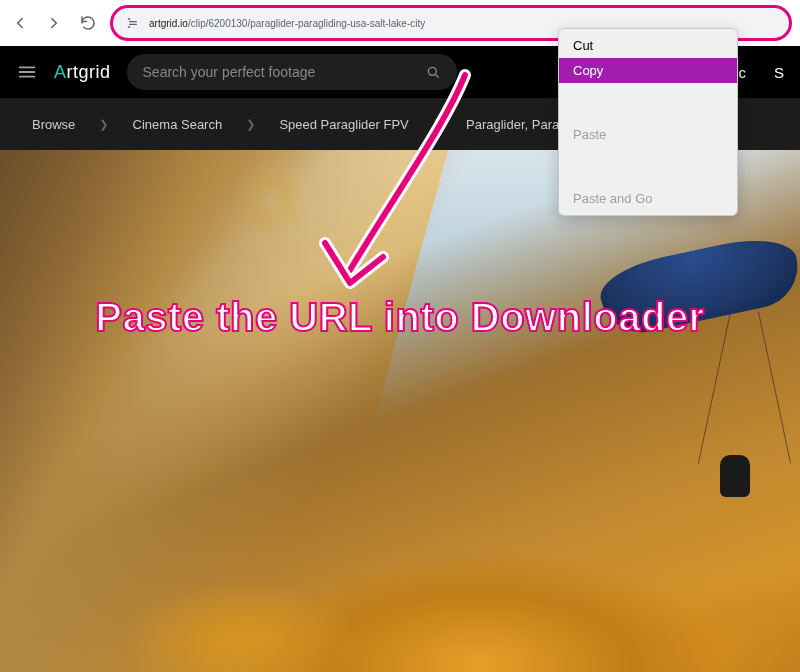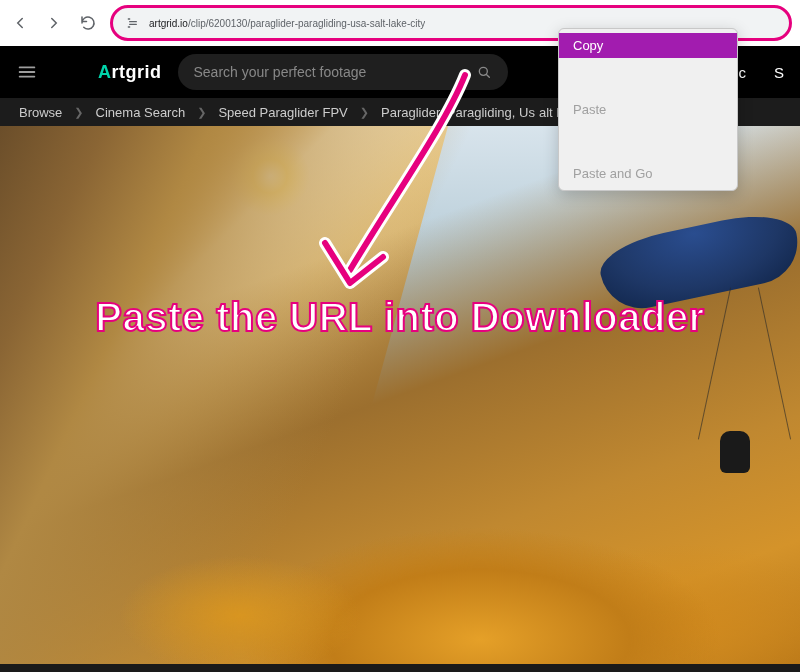--- a/index.html
+++ b/index.html
@@ -55,23 +55,22 @@
   gap: 16px;
 }
 .hamburger {
   color: #888;
   cursor: pointer;
   display: flex;
   align-items: center;
 }
 .logo {
   font-size: 18px;
-  font-weight: 700;
+  font-weight: 400;
   letter-spacing: 0.5px;
-  margin-left: 44px;
 }
 .logo-a { color: #00d4aa; }
 .logo-rest { color: #fff; }
 .search-box {
   background: #1f1f1f;
   height: 36px;
   border-radius: 18px;
   flex: 1;
   max-width: 330px;
   display: flex;
@@ -86,25 +85,25 @@
 .top-right {
   margin-left: auto;
   color: #fff;
   font-size: 15px;
   font-weight: 500;
   display: flex;
   gap: 28px;
 }
 .breadcrumb {
   background: #1c1c1c;
-  height: 28px;
-  display: flex;
-  align-items: center;
-  padding: 0 19px;
-  gap: 12px;
+  height: 52px;
+  display: flex;
+  align-items: center;
+  padding: 0 32px;
+  gap: 24px;
   color: #ccc;
   font-size: 13px;
 }
 .breadcrumb-sep { color: #666; font-size: 11px; }
 .video-area {
   position: relative;
   width: 800px;
   height: 538px;
   background: linear-gradient(135deg, #8b6f3e 0%, #d4a456 15%, #fff3d6 25%, #e8c989 35%, #b5893f 50%, #c9923a 65%, #d89b2e 80%, #be7d1c 100%);
   overflow: hidden;
@@ -287,20 +286,21 @@
   <div class="sky"></div>
   <div class="sun"></div>
   <div class="mountain"></div>
   <div class="foliage"></div>
   <div class="paraglider-wing"></div>
   <div class="paraglider-lines"></div>
   <div class="pilot"></div>
 </div>
 
 <div class="context-menu">
+  <div class="menu-item">Cut</div>
   <div class="menu-item selected">Copy</div>
   <div class="menu-item disabled">Paste</div>
   <div class="menu-item disabled">Paste and Go</div>
 </div>
 
 <svg class="arrow-svg" width="220" height="260">
   <path d="M170 10 C 150 60, 100 130, 55 205" stroke="#fff" stroke-width="12" fill="none" stroke-linecap="round"></path>
   <path d="M170 10 C 150 60, 100 130, 55 205" stroke="#e6007e" stroke-width="6" fill="none" stroke-linecap="round"></path>
   <path d="M30 178 L55 218 L88 192" stroke="#fff" stroke-width="12" fill="none" stroke-linecap="round" stroke-linejoin="round"></path>
   <path d="M30 178 L55 218 L88 192" stroke="#e6007e" stroke-width="6" fill="none" stroke-linecap="round" stroke-linejoin="round"></path>

